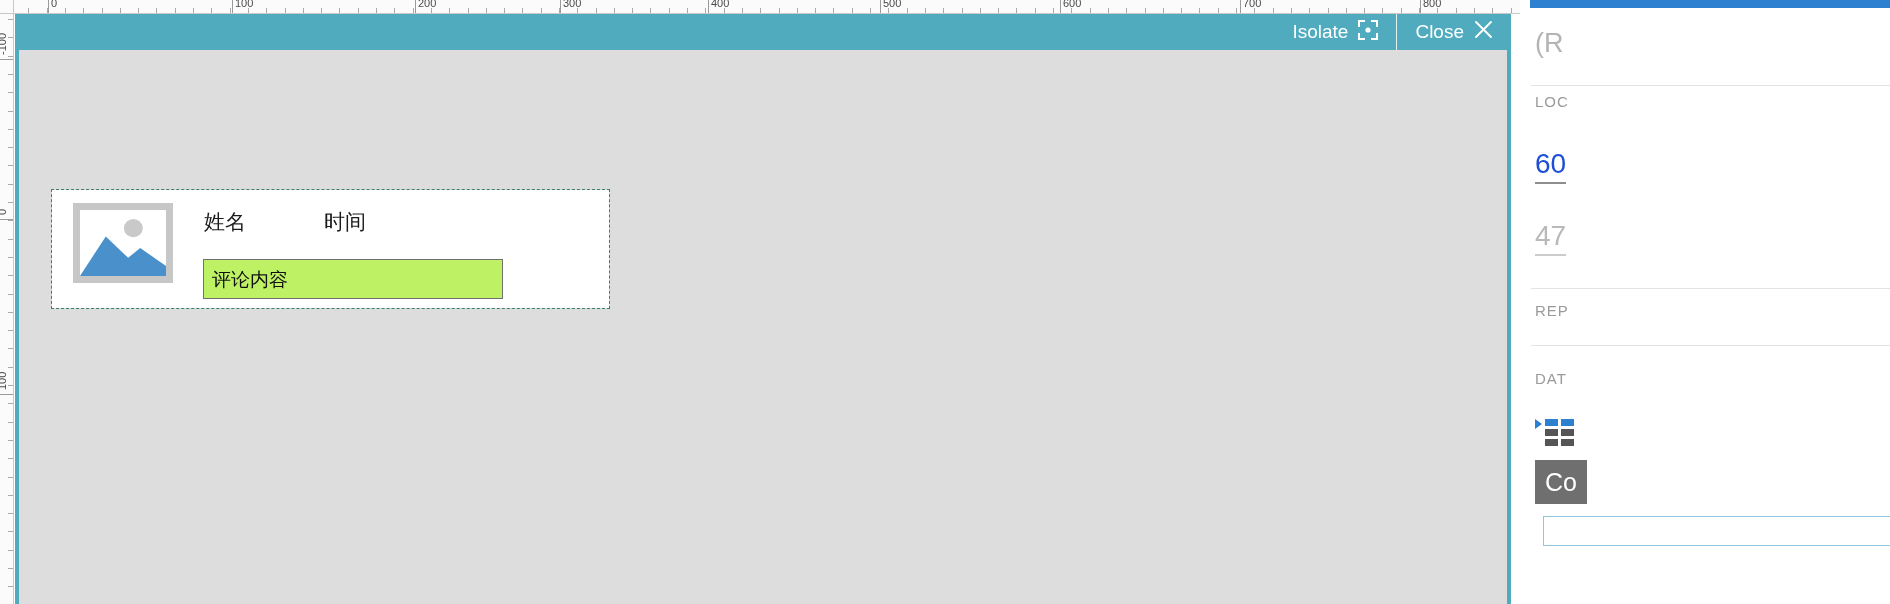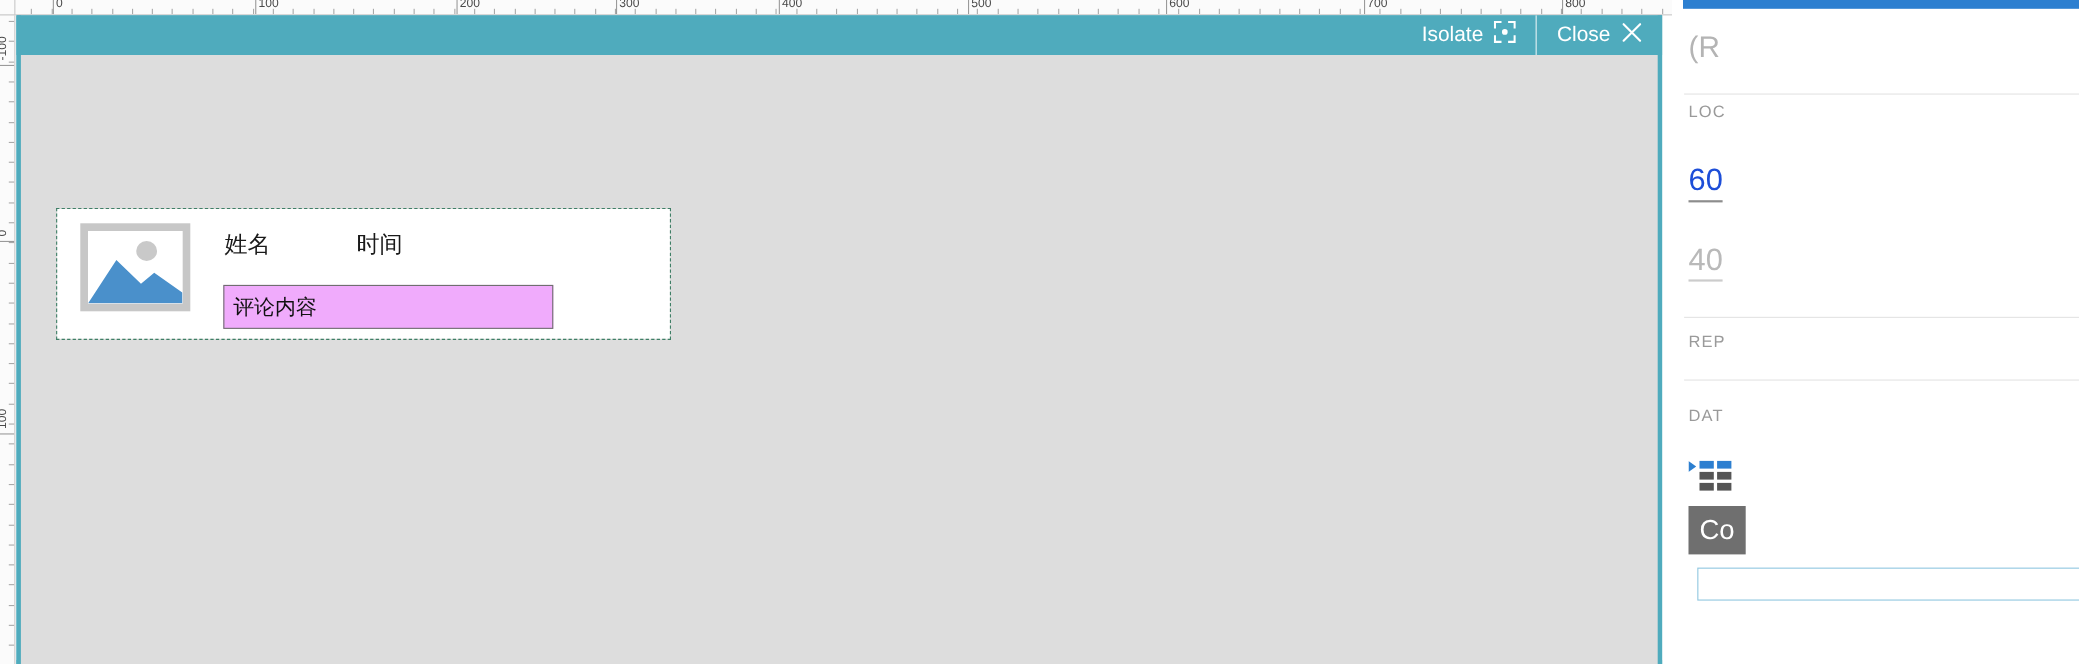--- a/index.html
+++ b/index.html
@@ -192,21 +192,21 @@
     font-size: 21px;
     color: #1a1a1a;
     font-family: "DejaVu Sans", "Liberation Sans", sans-serif;
     line-height: 1;
   }
 
   .comment-input {
     position: absolute;
     left: 151px; top: 69px;
     width: 300px; height: 40px;
-    background: #f0abfc;
+    background: #bef264;
     border: 1px solid #6f6f6f;
     font-size: 19px;
     color: #111111;
     font-family: "DejaVu Sans", "Liberation Sans", sans-serif;
     padding: 0 8px;
     line-height: 38px;
     outline: none;
   }
 
   
@@ -526,21 +526,21 @@
     <div class="sb-divider" style="top:85px;"></div>
 
     <div class="sb-section-label" style="top:93px;">LOC</div>
 
     <div class="sb-field dark" style="top:148px;">
       <span>60</span>
       <span class="underline"></span>
     </div>
 
     <div class="sb-field muted" style="top:220px;">
-      <span>40</span>
+      <span>47</span>
       <span class="underline"></span>
     </div>
 
     <div class="sb-divider" style="top:288px;"></div>
 
     <div class="sb-section-label" style="top:302px;">REP</div>
 
     <div class="sb-divider" style="top:345px;"></div>
 
     <div class="sb-section-label" style="top:370px;">DAT</div>

